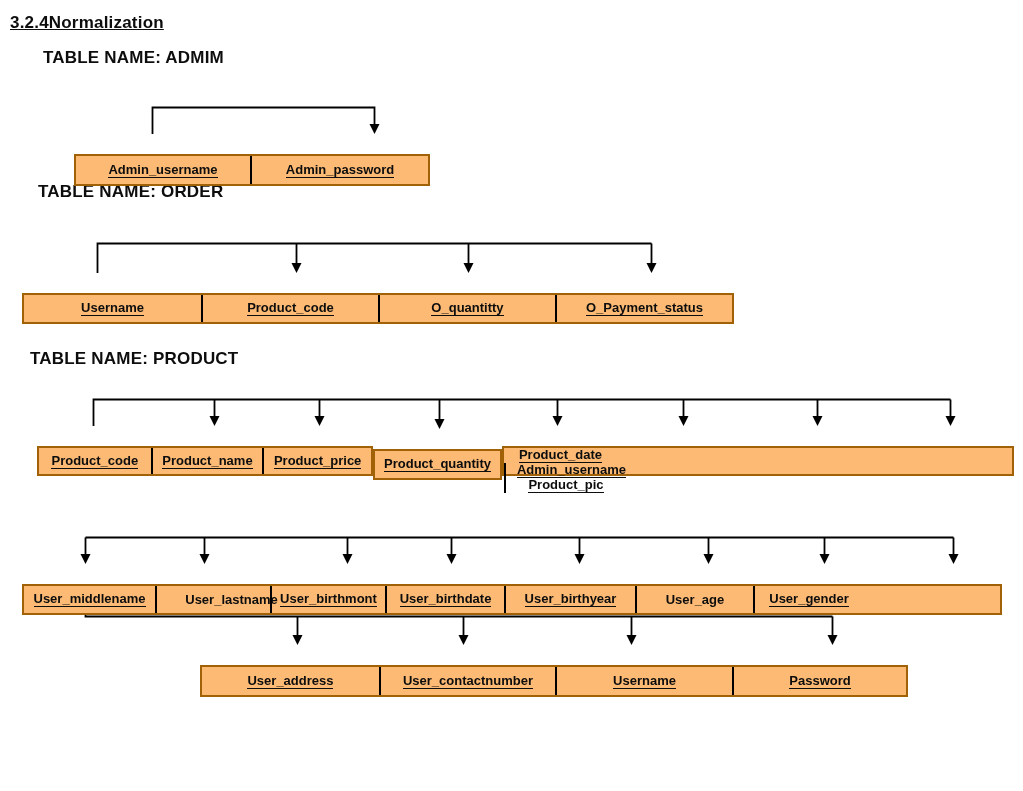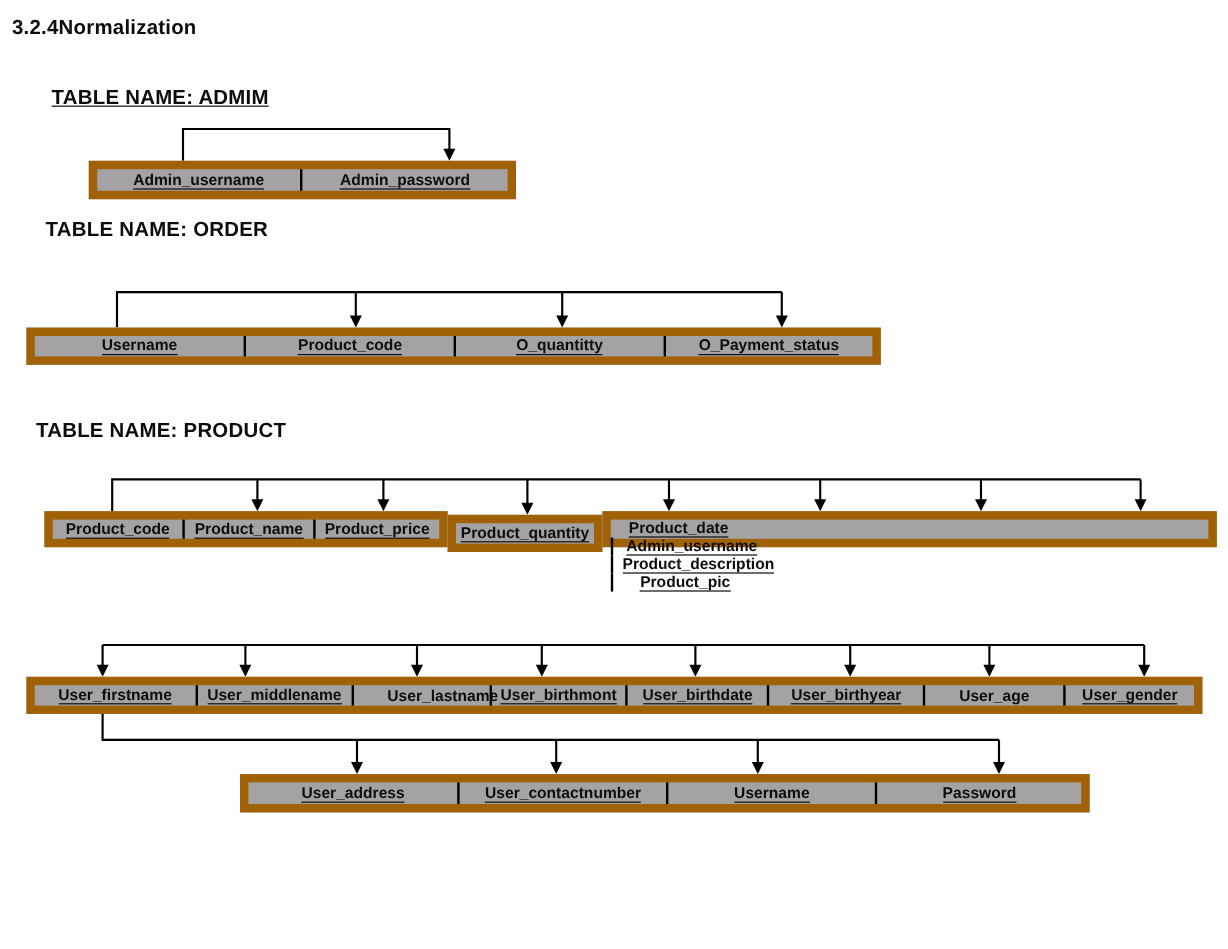--- a/index.html
+++ b/index.html
@@ -8,41 +8,41 @@
     font-family:"Liberation Sans", sans-serif;color:#000;
   }
   .doc-title{
     position:absolute;font-size:17px;font-weight:700;letter-spacing:.2px;color:#0d0d0d;
   }
   .tbl-heading{
     position:absolute;font-size:17px;font-weight:700;letter-spacing:.2px;color:#0d0d0d;
   }
   .row{
     position:absolute;display:flex;box-sizing:border-box;
-    border:7px solid #a16207;background:#a3a3a3;
+    border:2px solid #a16207;background:#fdba74;margin-top:20px;
   }
   .cell{
     box-sizing:border-box;display:flex;align-items:center;justify-content:center;
     white-space:nowrap;overflow:visible;
   }
   .cell + .cell{border-left:2px solid #000;}
   .t{
     font-size:13px;font-weight:700;color:#0d0d0d;line-height:1;padding-bottom:1px;
   }
   .u{border-bottom:1.6px solid #0d0d0d;}
   .qty-box{z-index:2;}
   svg.conn{position:absolute;left:0;top:0;pointer-events:none;}
 </style>
 </head>
 <body>
 
 <div id="canvas">
 
-  <div class="doc-title" style="left:10px;top:13px;">3.2.4Normalization</div>
-  <div class="tbl-heading" style="left:43px;top:72px;text-decoration:underline;">TABLE NAME: ADMIM</div>
+  <div class="doc-title" style="left:10px;top:13px;text-decoration:underline;">3.2.4Normalization</div>
+  <div class="tbl-heading" style="left:43px;top:48px;">TABLE NAME: ADMIM</div>
   <div class="tbl-heading" style="left:38px;top:182px;">TABLE NAME: ORDER</div>
   <div class="tbl-heading" style="left:30px;top:349px;">TABLE NAME: PRODUCT</div>
 
   <svg class="conn" width="1023" height="791" viewBox="0 0 1023 791">
     <g stroke="#000" stroke-width="1.8" fill="none">
       <path d="M152.5,134 V107.5 H374.5 V125"></path>
       <path d="M97.5,273 V243.5 H651.5 M296.5,243.5 V264.5 M468.5,243.5 V264.5 M651.5,243.5 V264.5"></path>
       <path d="M93.5,426 V399.5 H950.5 M214.5,399.5 V417 M319.5,399.5 V417 M439.5,399.5 V420 M557.5,399.5 V417 M683.5,399.5 V417 M817.5,399.5 V417 M950.5,399.5 V417"></path>
       <path d="M85.5,537.5 H953.5 M85.5,537.5 V555 M204.5,537.5 V555 M347.5,537.5 V555 M451.5,537.5 V555 M579.5,537.5 V555 M708.5,537.5 V555 M824.5,537.5 V555 M953.5,537.5 V555"></path>
       <path d="M85.5,595 V616.5 H832.5 M297.5,616.5 V636 M463.5,616.5 V636 M631.5,616.5 V636 M832.5,616.5 V636"></path>
@@ -116,32 +116,26 @@
       </div>
   </div>
 
   <div class="row" style="left:502px;top:426px;width:512px;height:30px;flex-direction:column;">
     <div class="cell" style="width:113px;">
         <span class="t u">Product_date</span>
       </div>
     <div class="cell" style="width:133px;">
         <span class="t u">Admin_username</span>
       </div>
-    <div class="cell" style="width:144px;">
-        <span class="t u">Product_description</span>
-      </div>
     <div class="cell" style="width:122px;">
         <span class="t u">Product_pic</span>
       </div>
   </div>
 
   <div class="row" style="left:22px;top:564px;width:980px;height:31px;">
-    <div class="cell" style="width:135px;">
-        <span class="t u">User_firstname</span>
-      </div>
     <div class="cell" style="width:131px;">
         <span class="t u">User_middlename</span>
       </div>
     <div class="cell" style="width:115px;padding-left:36px;">
         <span class="t">User_lastname</span>
       </div>
     <div class="cell" style="width:115px;">
         <span class="t u">User_birthmont</span>
       </div>
     <div class="cell" style="width:119px;">

